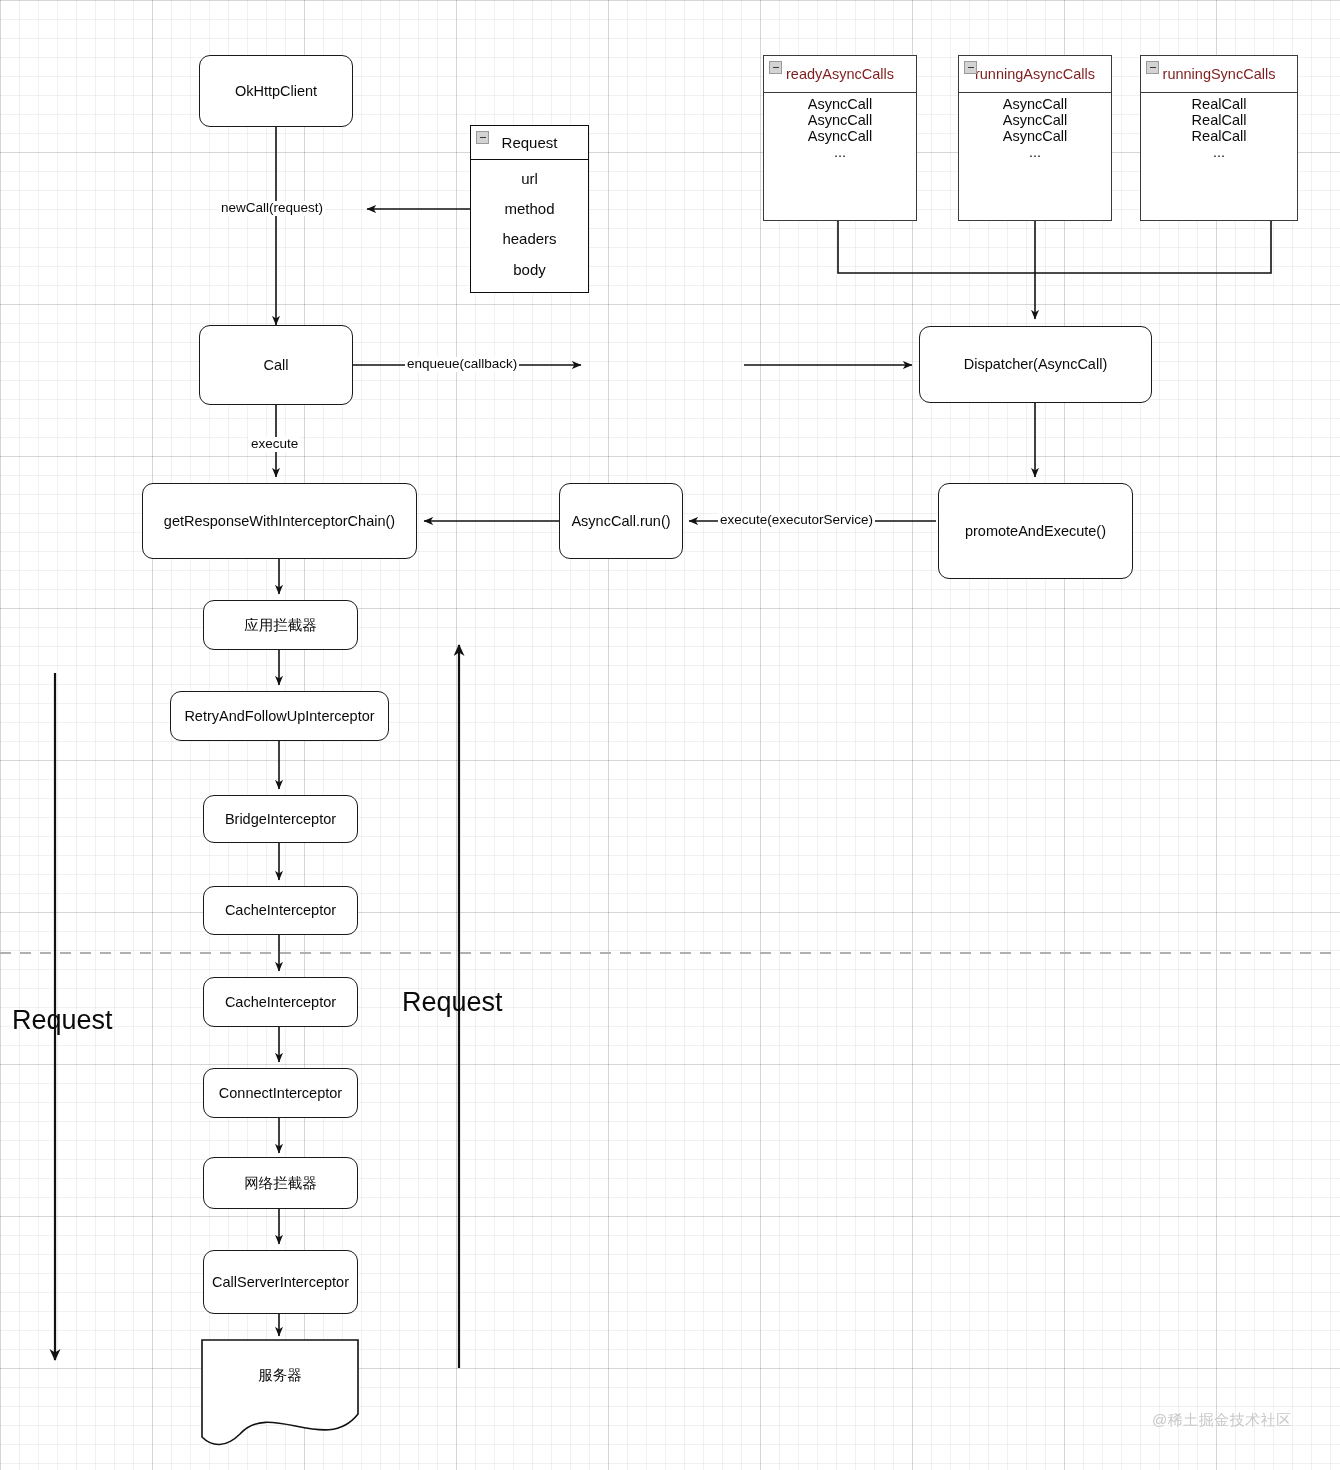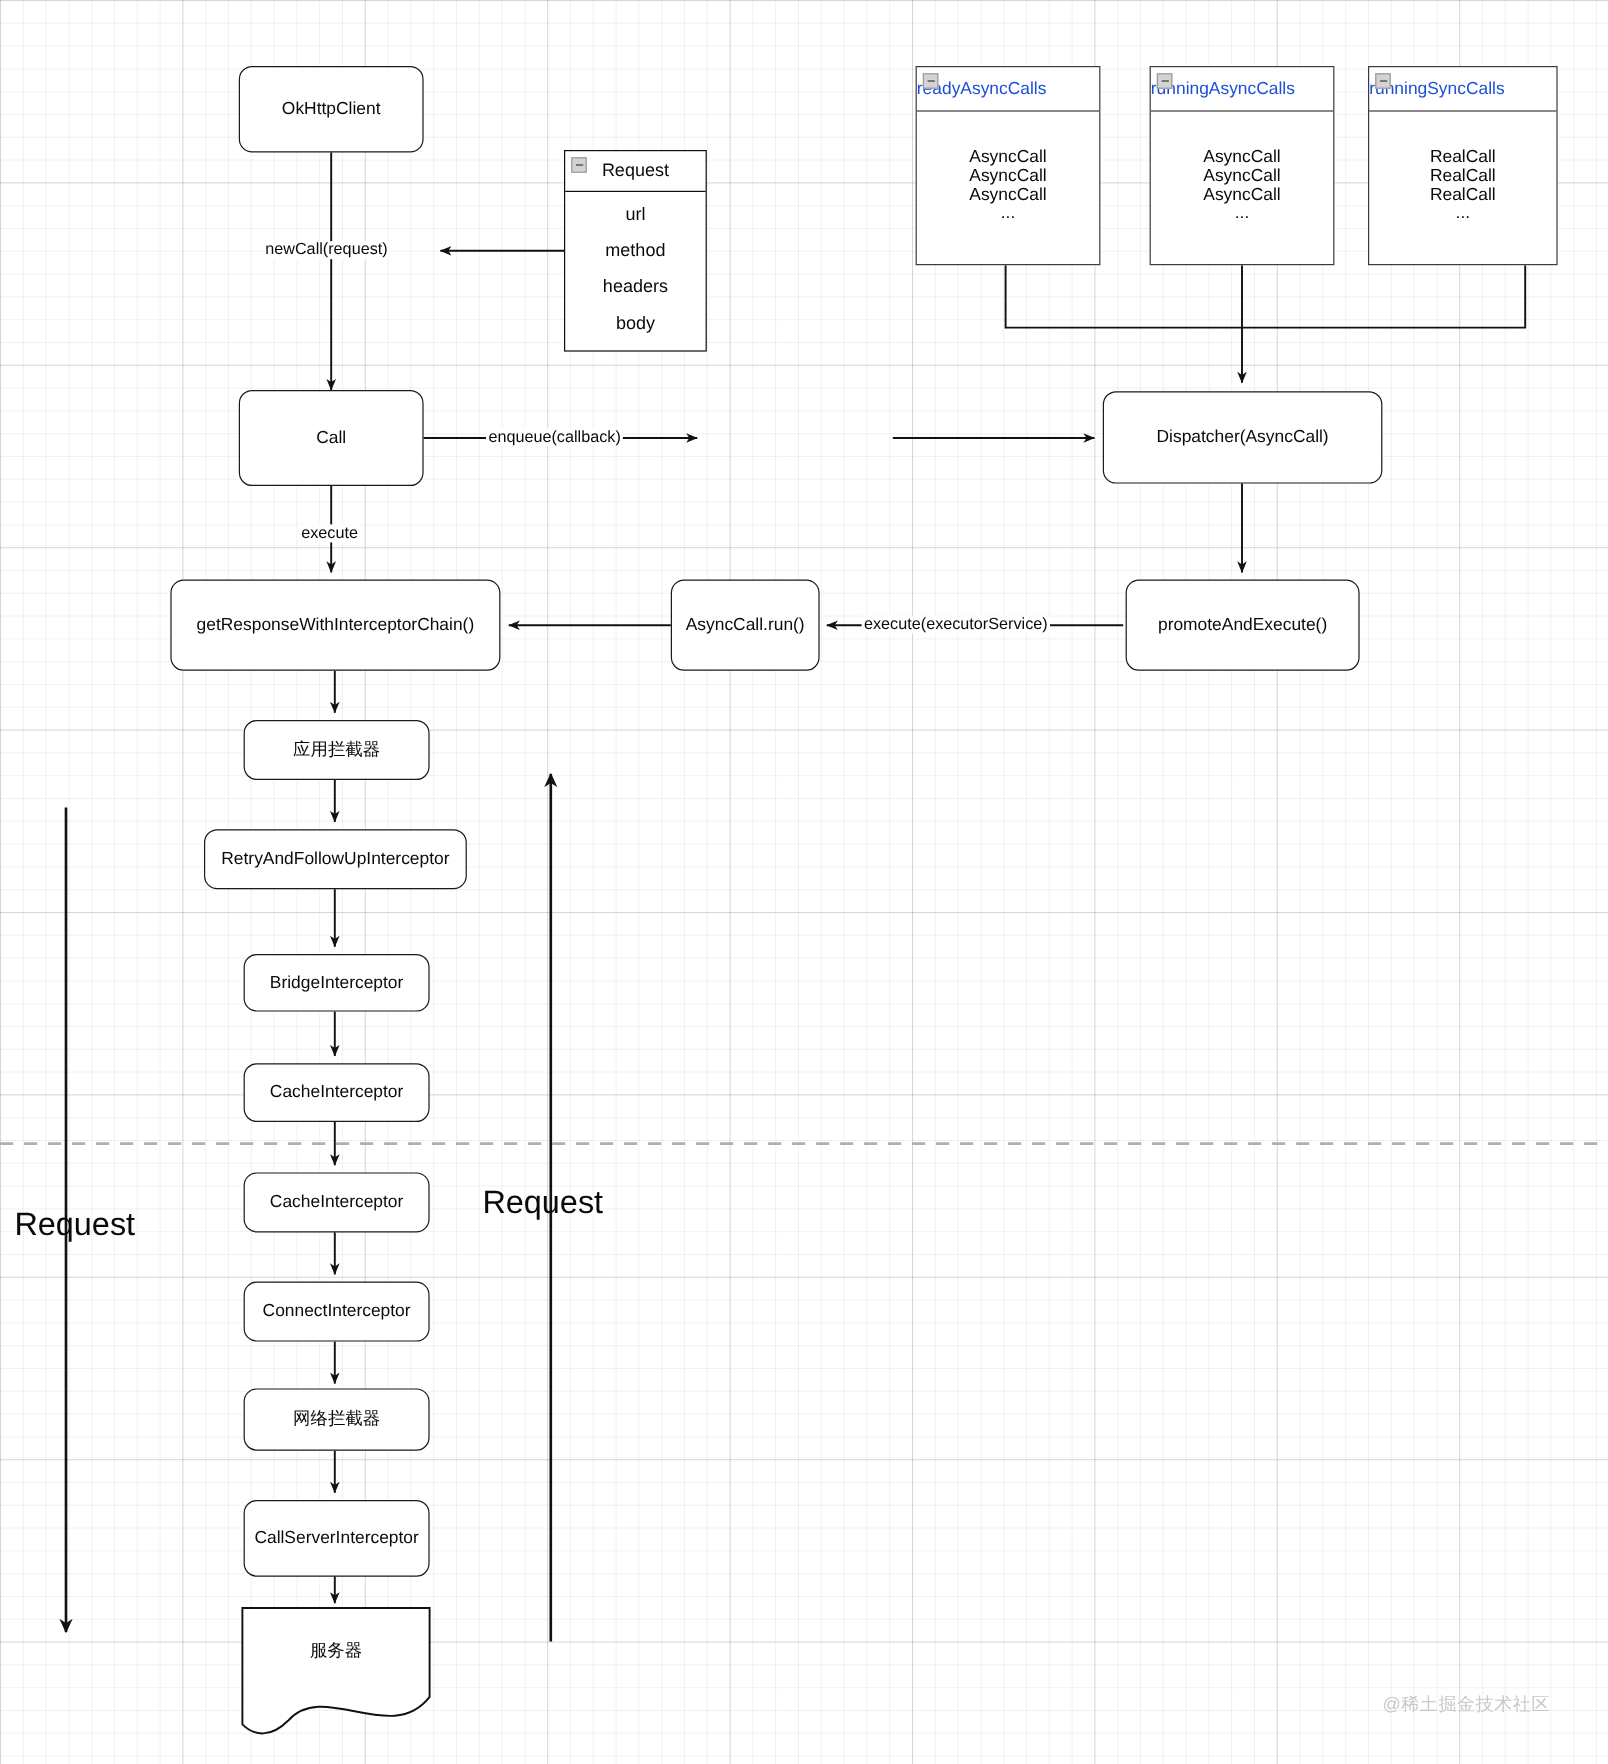--- a/index.html
+++ b/index.html
@@ -57,22 +57,23 @@
     border: 1.3px solid #3b3b3b;
     display: flex;
     flex-direction: column;
   }
   .listbox .lb-head {
     position: relative;
     height: 36px;
     border-bottom: 1.3px solid #3b3b3b;
     display: flex;
     align-items: center;
+    justify-content: center;
     font-size: 14.5px;
-    color: #1d4ed8;
+    color: #7f1d1d;
   }
   .lb-collapse {
     position: absolute;
     left: 5px;
     top: 5px;
     width: 11px;
     height: 11px;
     background: #d3d3d3;
     border: 1px solid #9a9a9a;
     display: flex;
@@ -83,21 +84,21 @@
     content: "";
     display: block;
     width: 6px;
     height: 1.4px;
     background: #3a3a3a;
   }
   .listbox .lb-body {
     flex: 1;
     display: flex;
     flex-direction: column;
-    justify-content: center;
+    justify-content: flex-start;
     padding: 4px 0 6px 0;
   }
   .listbox .lb-row {
     text-align: center;
     font-size: 14.5px;
     color: #0a0a0a;
     line-height: 1.1;
   }
   .fieldbox {
     position: absolute;
@@ -226,21 +227,21 @@
 
   <div class="node rounded" style="left:199px; top:325px; width:154px; height:80px;">
     <span>Call</span>
   </div>
 
 
   <div class="node rounded" style="left:919px; top:326px; width:233px; height:77px;">
     <span>Dispatcher(AsyncCall)</span>
   </div>
 
-  <div class="node rounded" style="left:938px; top:483px; width:195px; height:76px;">
+  <div class="node rounded" style="left:938px; top:483px; width:195px; height:96px;">
     <span>promoteAndExecute()</span>
   </div>
 
   <div class="node rounded" style="left:559px; top:483px; width:124px; height:76px;">
     <span>AsyncCall.run()</span>
   </div>
 
   <div class="node rounded" style="left:142px; top:483px; width:275px; height:76px;">
     <span>getResponseWithInterceptorChain()</span>
   </div>

